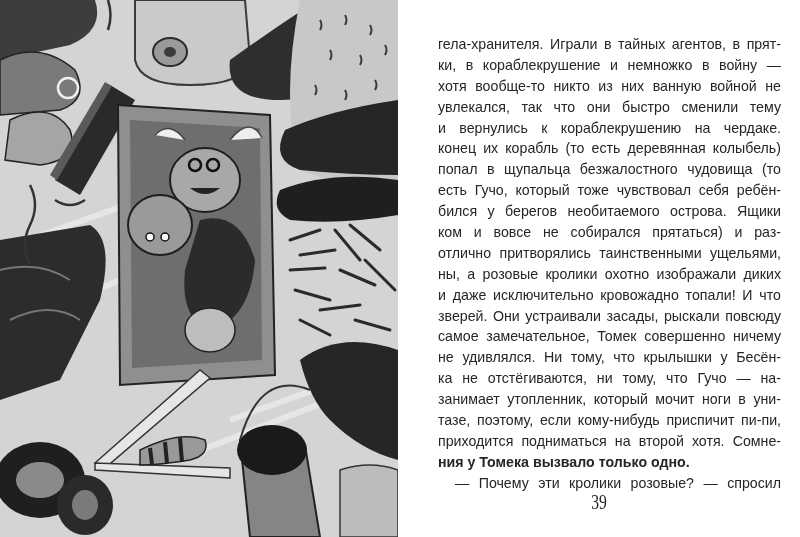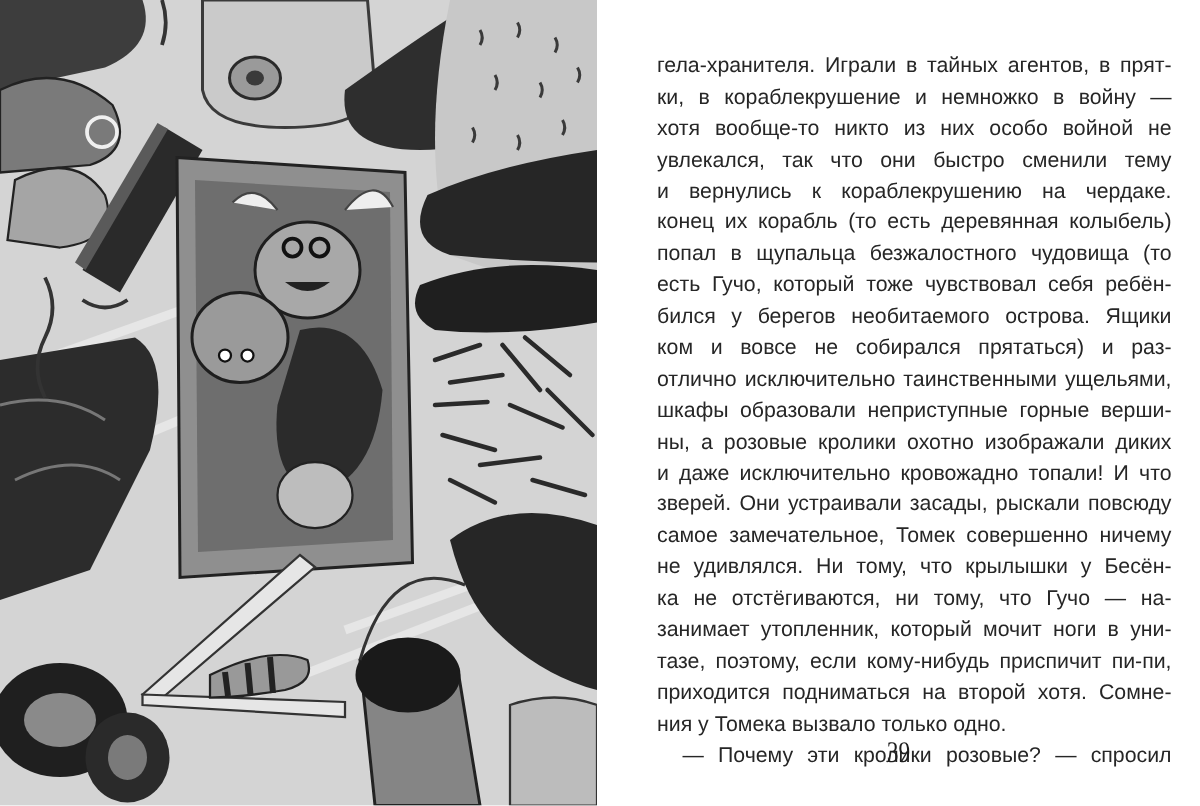--- a/index.html
+++ b/index.html
@@ -142,39 +142,38 @@
         <path d="M55 200 q15 10 30 0"></path>
         <path d="M108 0 q5 15 0 30"></path>
       </g>
     </svg>
   </div>
 
   <div class="text-page">
     <div class="text-block">
       <span class="line">гела-хранителя. Играли в тайных агентов, в прят-</span>
       <span class="line">ки, в кораблекрушение и немножко в войну —</span>
-      <span class="line">хотя вообще-то никто из них особо войной не</span>
+      <span class="line">хотя вообще-то никто из них ванную войной не</span>
       <span class="line">увлекался, так что они быстро сменили тему</span>
       <span class="line">и вернулись к кораблекрушению на чердаке.</span>
       <span class="line">конец их корабль (то есть деревянная колыбель)</span>
       <span class="line">попал в щупальца безжалостного чудовища (то</span>
       <span class="line">есть Гучо, который тоже чувствовал себя ребён-</span>
       <span class="line">бился у берегов необитаемого острова. Ящики</span>
       <span class="line">ком и вовсе не собирался прятаться) и раз-</span>
-      <span class="line">отлично исключительно таинственными ущельями,</span>
-      <span class="line">шкафы образовали неприступные горные верши-</span>
+      <span class="line">отлично притворялись таинственными ущельями,</span>
       <span class="line">ны, а розовые кролики охотно изображали диких</span>
       <span class="line">и даже исключительно кровожадно топали! И что</span>
       <span class="line">зверей. Они устраивали засады, рыскали повсюду</span>
       <span class="line">самое замечательное, Томек совершенно ничему</span>
       <span class="line">не удивлялся. Ни тому, что крылышки у Бесён-</span>
       <span class="line">ка не отстёгиваются, ни тому, что Гучо — на-</span>
       <span class="line">занимает утопленник, который мочит ноги в уни-</span>
       <span class="line">тазе, поэтому, если кому-нибудь приспичит пи-пи,</span>
       <span class="line">приходится подниматься на второй хотя. Сомне-</span>
-      <span class="line" style="text-align:center;text-align-last:left;">ния у Томека вызвало только одно.</span>
+      <span class="line" style="text-align:center;text-align-last:left;font-weight:bold;">ния у Томека вызвало только одно.</span>
       <span class="line indent">— Почему эти кролики розовые? — спросил</span>
 
     </div>
     <div class="page-number">39</div>
   </div>
 
 </div>
 
 </body></html>

